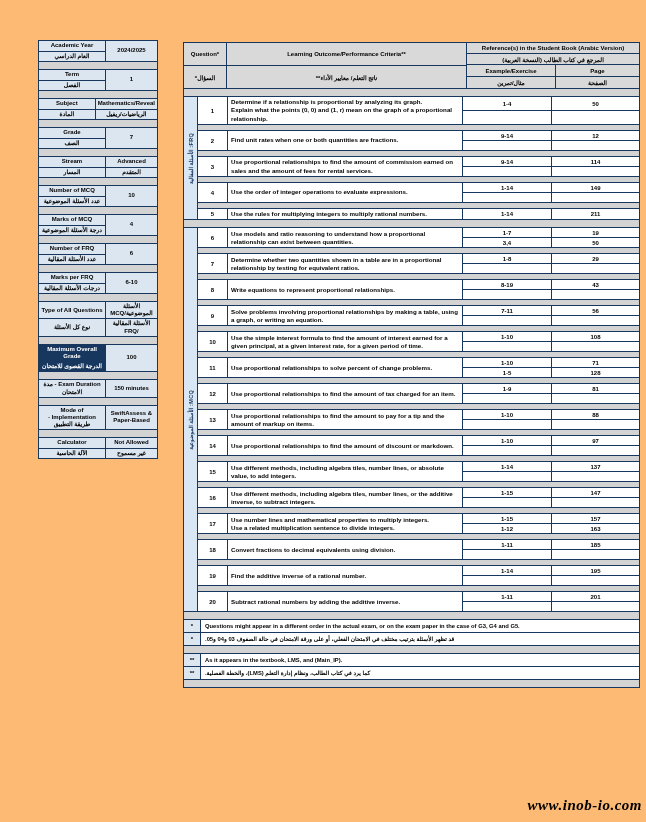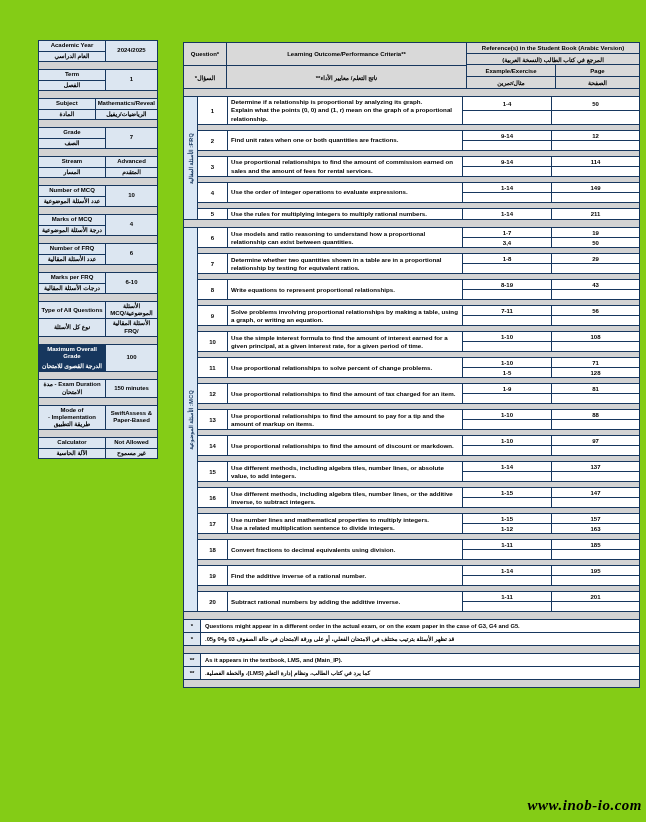--- a/index.html
+++ b/index.html
@@ -3,21 +3,21 @@
 <meta charset="utf-8">
 <style>
   :root{
     --navy:#17375e;
     --lblue:#dce6f1;
     --gblue:#d9e7f5;
     --gray:#d3d3d3;
   }
   html,body{margin:0;padding:0;background:#fff;}
   .page{
-    position:relative;width:646px;height:822px;background:#84cc16;overflow:hidden;
+    position:relative;width:646px;height:822px;background:#fdba74;overflow:hidden;
     font-family:"Liberation Sans",sans-serif;color:#000;
   }
   .rtl{direction:rtl;}
 
   
   .info-panel{position:absolute;left:38px;top:40px;width:120px;font-size:6px;font-weight:bold;}
   .ip-spacer{height:7px;background:var(--gray);border-left:1px solid var(--navy);border-right:1px solid var(--navy);}
   .ip-row{display:flex;border:1px solid var(--navy);min-height:20px;}
   .ip-row.single{min-height:12px;}
   .ip-label{width:66px;border-right:1px solid var(--navy);background:var(--lblue);display:flex;flex-direction:column;}

